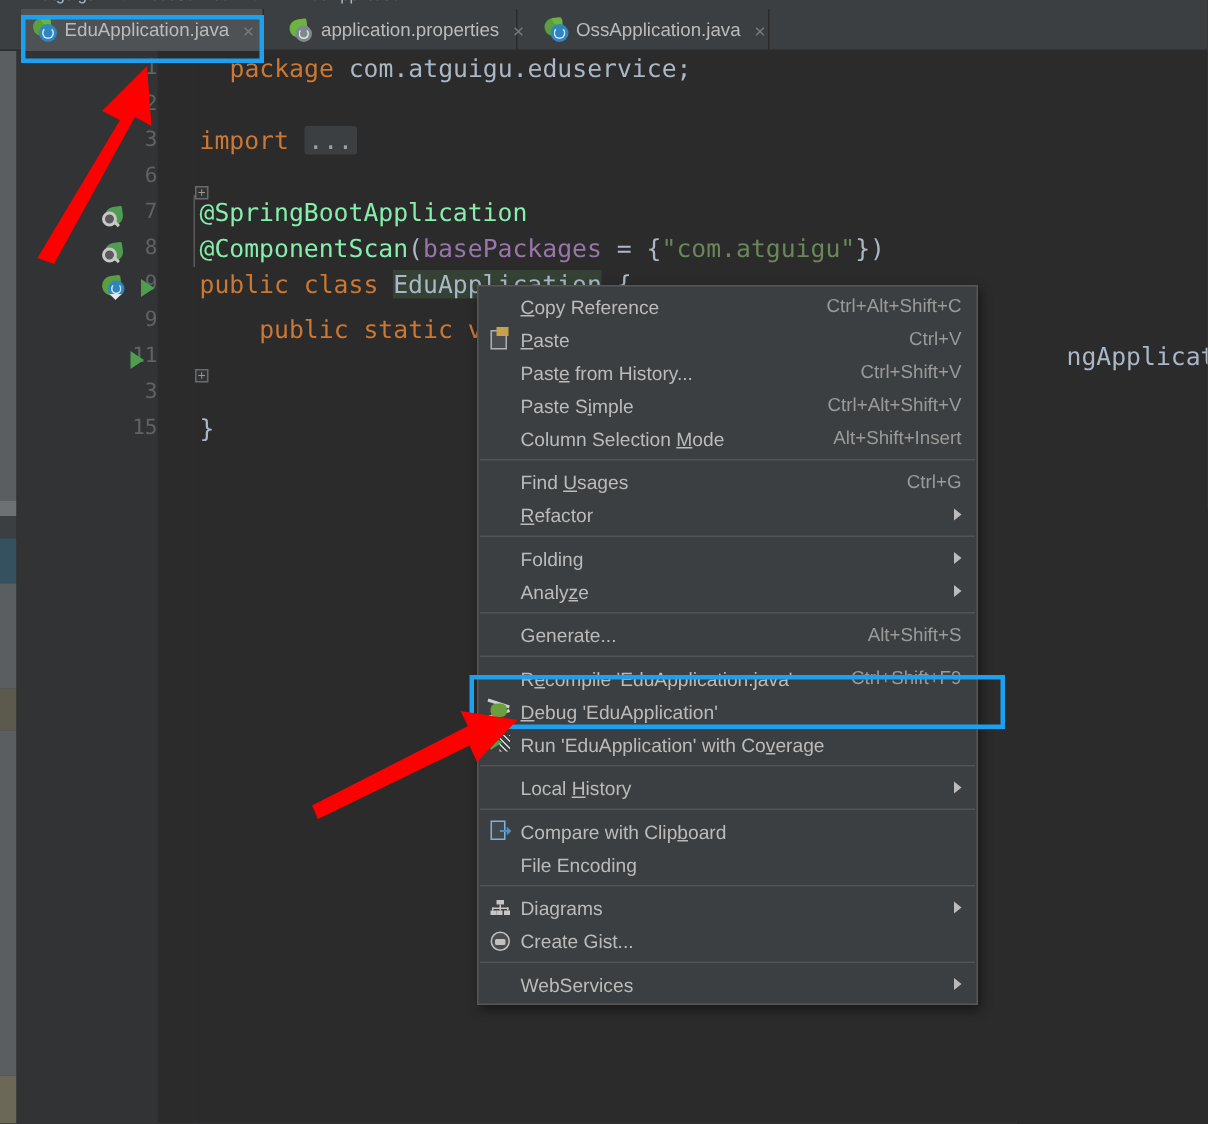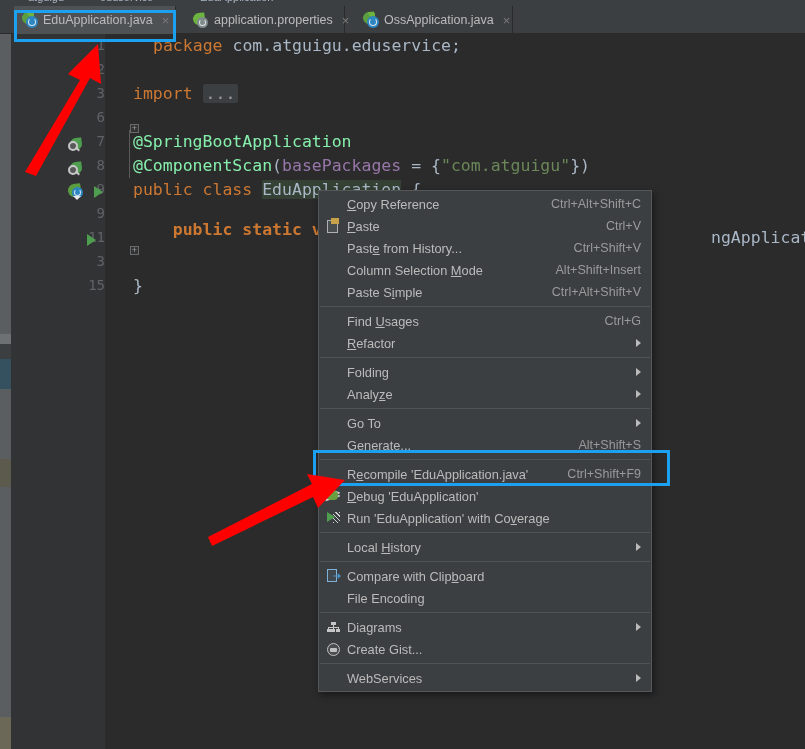--- a/index.html
+++ b/index.html
@@ -318,21 +318,21 @@
 
       <div class="foldbrace" style="left:-4px;top:96px;height:48px;border-left:1px solid #5a5a5a;"></div>
 
       <div class="codeline" style="top:98px;left:0px;"><span class="an">@SpringBootApplication</span></div>
 
       <div class="codeline" style="top:122px;left:0px;"><span class="an">@ComponentScan</span><span class="t">(</span><span style="color:#9876aa;">basePackages</span><span class="t"> = {</span><span class="s">"com.atguigu"</span><span class="t">})</span></div>
 
       <div class="codeline" style="top:146px;left:0px;"><span class="k">public class </span><span class="cls classname-hl">EduApplication</span><span class="t"> {</span></div>
 
       <div class="foldbox" style="left:-3px;top:212px;">+</div>
-      <div class="codeline" style="top:186px;left:0px;font-weight:bold;"><span class="k">    </span><span class="k">public static </span><span class="k">v</span></div>
+      <div class="codeline" style="top:176px;left:0px;"><span class="k">    </span><span class="k">public static </span><span class="k">v</span></div>
 
       <div class="codeline" style="top:242px;left:0px;"><span class="t">}</span></div>
 
       <div class="codeline" style="top:194px;left:578px;color:#a9b7c6;">ngApplication.</div>
     </div>
   </div>
 
   <div class="ctxmenu">
 
     <div class="mi">
@@ -345,27 +345,27 @@
           <span class="ic-paste2"></span>
         </span>
       <span class="label"><span class="uline">P</span>aste</span>
       <span class="accel">Ctrl+V</span>
     </div>
     <div class="mi">
       <span class="label">Past<span class="uline">e</span> from History...</span>
       <span class="accel">Ctrl+Shift+V</span>
     </div>
     <div class="mi">
+      <span class="label">Paste S<span class="uline">i</span>mple</span>
+      <span class="accel">Ctrl+Alt+Shift+V</span>
+    </div>
+    <div class="mi">
       <span class="label">Column Selection <span class="uline">M</span>ode</span>
       <span class="accel">Alt+Shift+Insert</span>
     </div>
-    <div class="mi">
-      <span class="label">Paste S<span class="uline">i</span>mple</span>
-      <span class="accel">Ctrl+Alt+Shift+V</span>
-    </div>
 
     <div class="msep"></div>
 
     <div class="mi">
       <span class="label">Find <span class="uline">U</span>sages</span>
       <span class="accel">Ctrl+G</span>
     </div>
     <div class="mi">
       <span class="label"><span class="uline">R</span>efactor</span>
       <span class="arrow"></span>
@@ -377,24 +377,20 @@
       <span class="label">Folding</span>
       <span class="arrow"></span>
     </div>
     <div class="mi">
       <span class="label">Analy<span class="uline">z</span>e</span>
       <span class="arrow"></span>
     </div>
 
     <div class="msep"></div>
 
-    <div class="mi">
-      <span class="label">Go To</span>
-      <span class="arrow"></span>
-    </div>
     <div class="mi">
       <span class="label">Generate...</span>
       <span class="accel">Alt+Shift+S</span>
     </div>
 
     <div class="msep"></div>
 
     <div class="mi">
       <span class="label">R<span class="uline">e</span>compile 'EduApplication.java'</span>
       <span class="accel">Ctrl+Shift+F9</span>

